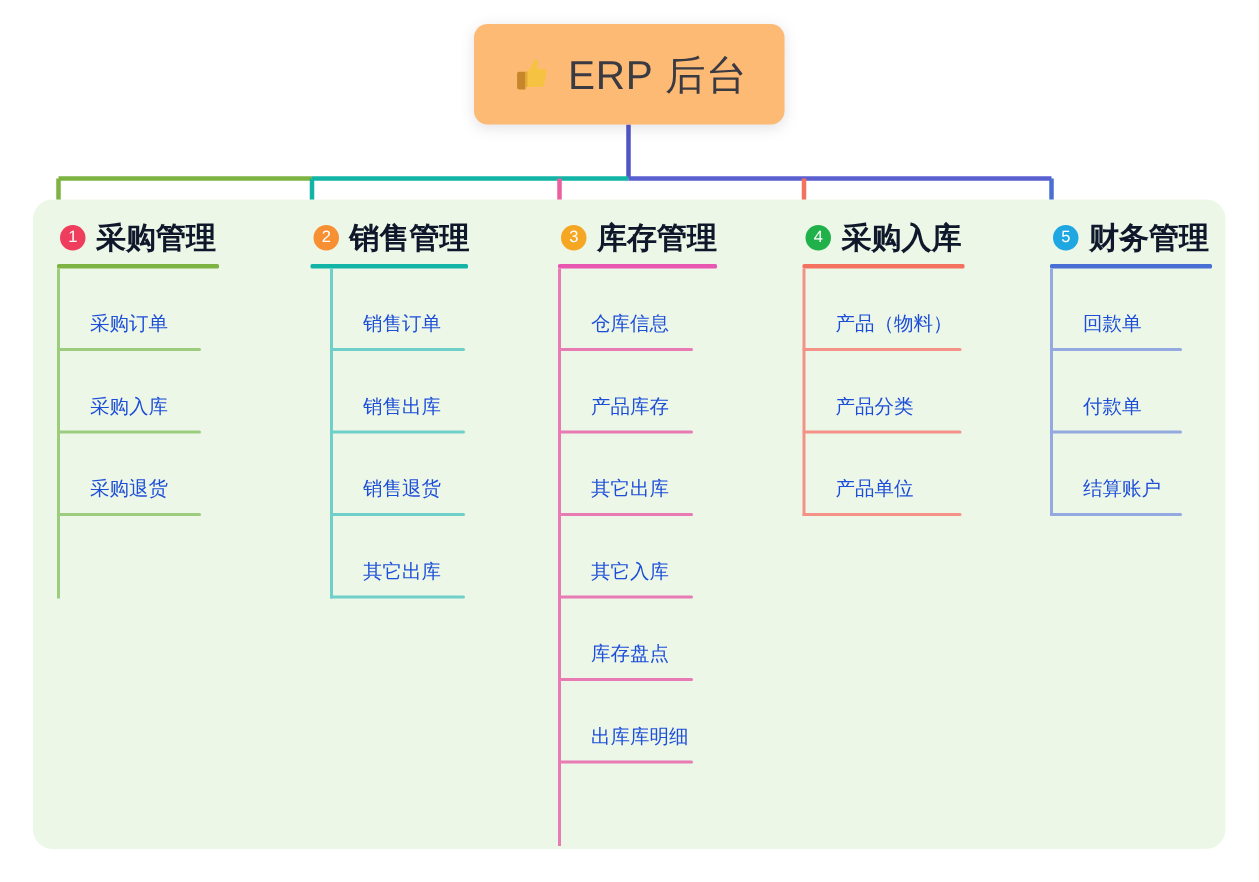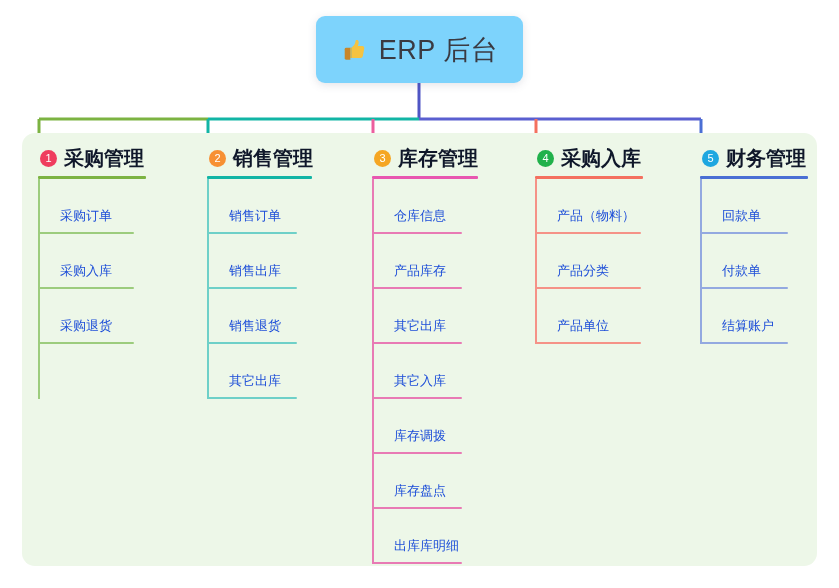--- a/index.html
+++ b/index.html
@@ -7,21 +7,21 @@
     width:839px;height:588px;
     background:#ffffff;
     font-family:"Liberation Sans","DejaVu Sans",sans-serif;
     overflow:hidden;
   }
   #stage{position:relative;width:839px;height:588px;}
 
   
   .title-card{
     position:absolute;left:316px;top:16px;width:207px;height:67px;
-    background:#7dd3fc;border-radius:9px;
+    background:#fdba74;border-radius:9px;
     box-shadow:0 2px 9px rgba(90,90,110,.17);
     display:flex;align-items:center;justify-content:center;
   }
   .title-inner{display:flex;align-items:center;gap:11px;}
   .thumb-icon{display:block;width:27px;height:27px;}
   .title-text{
     font-size:27px;color:#3a3a42;letter-spacing:.5px;
     font-family:"Liberation Sans","DejaVu Sans",sans-serif;
     white-space:nowrap;
   }
@@ -118,21 +118,21 @@
             <div class="item-rule" style="background: rgb(156, 204, 125); width: 96px;"></div>
           </div>
         </div>
       </div>
       <div class="col" style="left: 207px;">
         <div class="col-head">
           <span class="badge" style="background: rgb(247, 144, 51);">2</span>
           <span class="col-title">销售管理</span>
         </div>
         <div class="head-rule" style="background: rgb(18, 181, 165); width: 105px;"></div>
-        <div class="items" style="height: 220px;">
+        <div class="items" style="height: 220px; margin-left: 13px;">
           <div class="spine" style="background: rgb(110, 208, 200); height: 220px;"></div>
           <div class="item">
             <span class="item-label">销售订单</span>
             <div class="item-rule" style="background: rgb(110, 208, 200); width: 90px;"></div>
           </div>
           <div class="item">
             <span class="item-label">销售出库</span>
             <div class="item-rule" style="background: rgb(110, 208, 200); width: 90px;"></div>
           </div>
           <div class="item">
@@ -163,24 +163,20 @@
           </div>
           <div class="item">
             <span class="item-label">其它出库</span>
             <div class="item-rule" style="background: rgb(232, 122, 180); width: 90px;"></div>
           </div>
           <div class="item">
             <span class="item-label">其它入库</span>
             <div class="item-rule" style="background: rgb(232, 122, 180); width: 90px;"></div>
           </div>
           <div class="item">
-            <span class="item-label">库存调拨</span>
-            <div class="item-rule" style="background: rgb(232, 122, 180); width: 90px;"></div>
-          </div>
-          <div class="item">
             <span class="item-label">库存盘点</span>
             <div class="item-rule" style="background: rgb(232, 122, 180); width: 90px;"></div>
           </div>
           <div class="item">
             <span class="item-label">出库库明细</span>
             <div class="item-rule" style="background: rgb(232, 122, 180); width: 90px;"></div>
           </div>
         </div>
       </div>
       <div class="col" style="left: 535px;">

